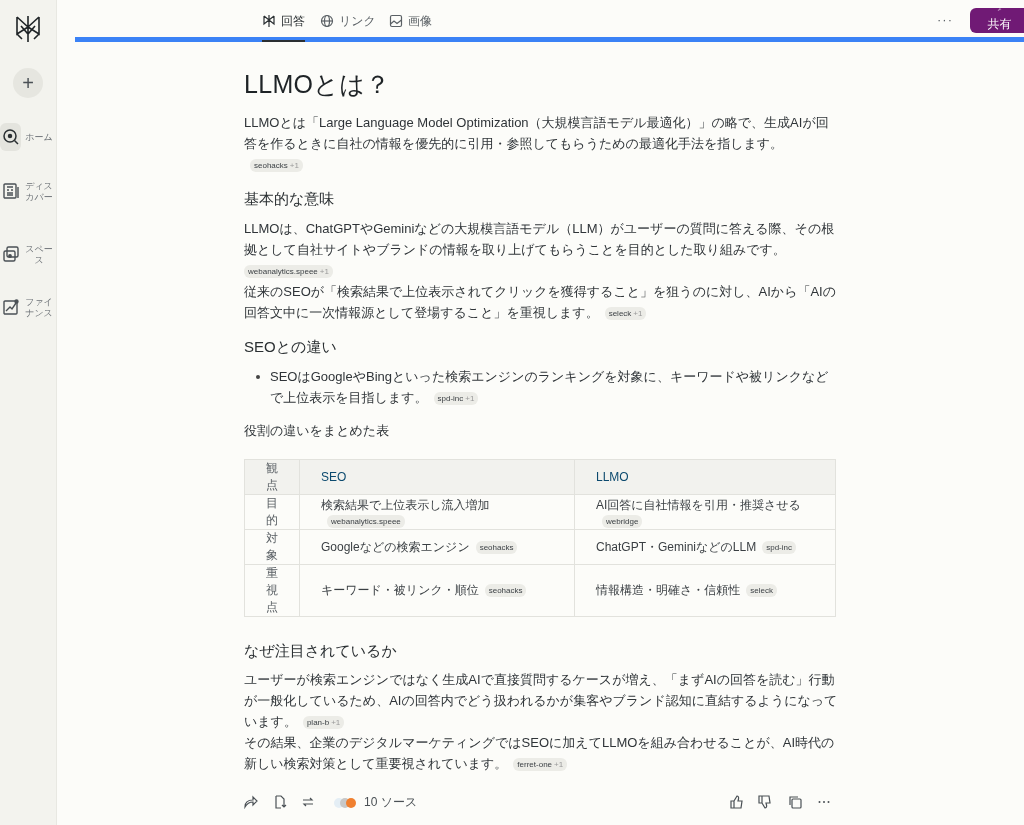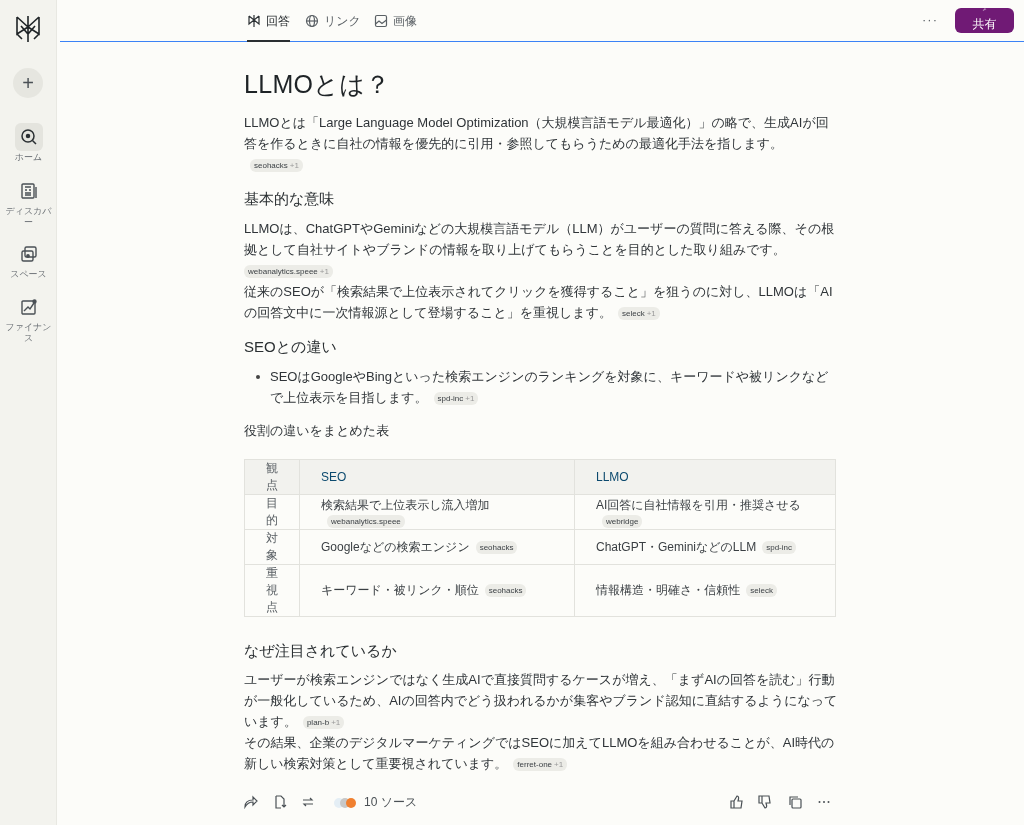--- a/index.html
+++ b/index.html
@@ -1,25 +1,25 @@
 <!DOCTYPE html>
 <html><head>
 <meta charset="utf-8">
 <style>
   * { box-sizing: border-box; margin: 0; padding: 0; }
   html, body { width: 1024px; height: 825px; overflow: hidden; }
   body { font-family: "Liberation Sans", "DejaVu Sans", sans-serif; background: #fcfcf9; color: #2a2f32; position: relative; }
   .sidebar { position: absolute; left: 0; top: 0; width: 57px; height: 825px; background: #f3f3ee; border-right: 1px solid #e8e8e2; }
   .logo { position: absolute; left: 14px; top: 14px; width: 28px; height: 30px; }
   .new-btn { position: absolute; left: 13px; top: 68px; width: 30px; height: 30px; border-radius: 50%; background: #e6e6e0; display: flex; align-items: center; justify-content: center; font-size: 20px; color: #4a5055; }
-  .nav-item { position: absolute; left: 0; width: 57px; display: flex; flex-direction: column; align-items: center; }
+  .nav-item { position: absolute; left: 0; width: 57px; display: flex; flex-direction: row; align-items: center; }
   .nav-icon { width: 28px; height: 28px; border-radius: 6px; display: flex; align-items: center; justify-content: center; }
   .nav-item.active .nav-icon { background: #e4e4de; }
   .nav-label { font-size: 9px; color: #6b7075; text-align: center; line-height: 11px; margin-top: 1px; width: 48px; }
-  .topbar { position: absolute; left: 60px; top: 0; right: 0; height: 42px; border-bottom: 1px solid #3b82f6; }
+  .topbar { position: absolute; left: 75px; top: 0; right: 0; height: 42px; border-bottom: 5px solid #3b82f6; }
   .tab { position: absolute; top: 0; height: 42px; display: flex; align-items: center; gap: 5px; font-size: 12px; color: #5a6065; }
   .tab.active { color: #2a2f32; }
   .tab.active::after { content: ""; position: absolute; left: 0; right: 0; bottom: 0; height: 2px; background: #2a2f32; }
   .more-btn { position: absolute; left: 862px; top: 12px; font-size: 13px; color: #5a6065; letter-spacing: 1px; }
   .share-btn { position: absolute; left: 895px; top: 8px; width: 59px; height: 25px; background: #701a75; border-radius: 6px; color: #fff; font-size: 12px; display: flex; align-items: center; justify-content: center; gap: 5px; flex-direction: column; }
   .content { position: absolute; left: 244px; top: 60px; width: 595px; }
   h1 { font-size: 25px; font-weight: normal; color: #1e2326; height: 52px; line-height: 48px; letter-spacing: 0.3px; }
   p, li { font-size: 13px; line-height: 21px; color: #2f3438; }
   h3 { font-size: 15px; font-weight: normal; color: #2a2f32; }
   .chip { display: inline-block; font-size: 8px; line-height: 13px; padding: 0 4px; background: #ececE7; border-radius: 6px; color: #3a3f43; vertical-align: 1px; margin-left: 6px; }
@@ -116,21 +116,21 @@
   </div>
 </div>
 
 <div class="content">
   <h1>LLMOとは？</h1>
 
   <p><span>LLMOとは「Large Language Model Optimization（大規模言語モデル最適化）」の略で、生成AIが回答を作るときに自社の情報を優先的に引用・参照してもらうための最適化手法を指します。</span><span class="chip"><span>seohacks</span><span class="plus">+1</span></span></p>
 
   <h3 style="margin-top:12px;line-height:24px">基本的な意味</h3>
   <p style="margin-top:7px"><span>LLMOは、ChatGPTやGeminiなどの大規模言語モデル（LLM）がユーザーの質問に答える際、その根拠として自社サイトやブランドの情報を取り上げてもらうことを目的とした取り組みです。</span><br><span class="chip" style="margin-left:0"><span>webanalytics.speee</span><span class="plus">+1</span></span></p>
-  <p><span>従来のSEOが「検索結果で上位表示されてクリックを獲得すること」を狙うのに対し、LLMOは「AIの回答文中に一次情報源として登場すること」を重視します。</span><span class="chip"><span>seleck</span><span class="plus">+1</span></span></p>
+  <p><span>従来のSEOが「検索結果で上位表示されてクリックを獲得すること」を狙うのに対し、AIから「AIの回答文中に一次情報源として登場すること」を重視します。</span><span class="chip"><span>seleck</span><span class="plus">+1</span></span></p>
 
   <h3 style="margin-top:12px;line-height:24px">SEOとの違い</h3>
   <ul style="margin-top:7px">
     <li><span>SEOはGoogleやBingといった検索エンジンのランキングを対象に、キーワードや被リンクなどで上位表示を目指します。</span><span class="chip"><span>spd-inc</span><span class="plus">+1</span></span></li>
   </ul>
   <p style="margin-top:12px">役割の違いをまとめた表</p>
 
   <table style="margin-top:18px">
     <tbody>
         <tr>

